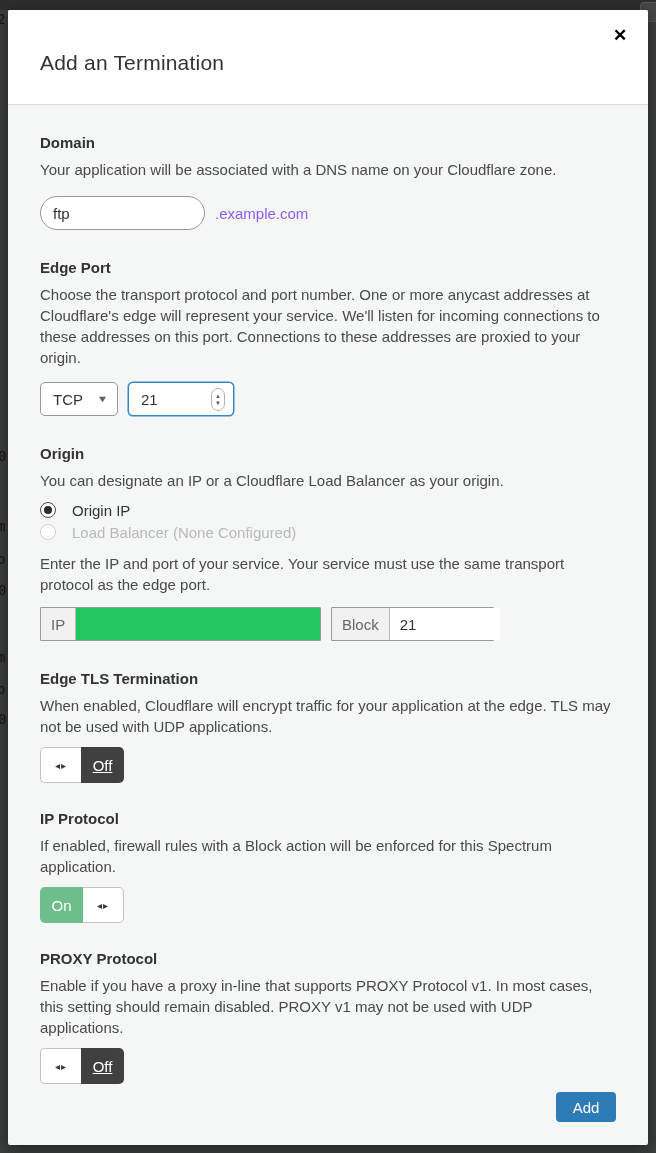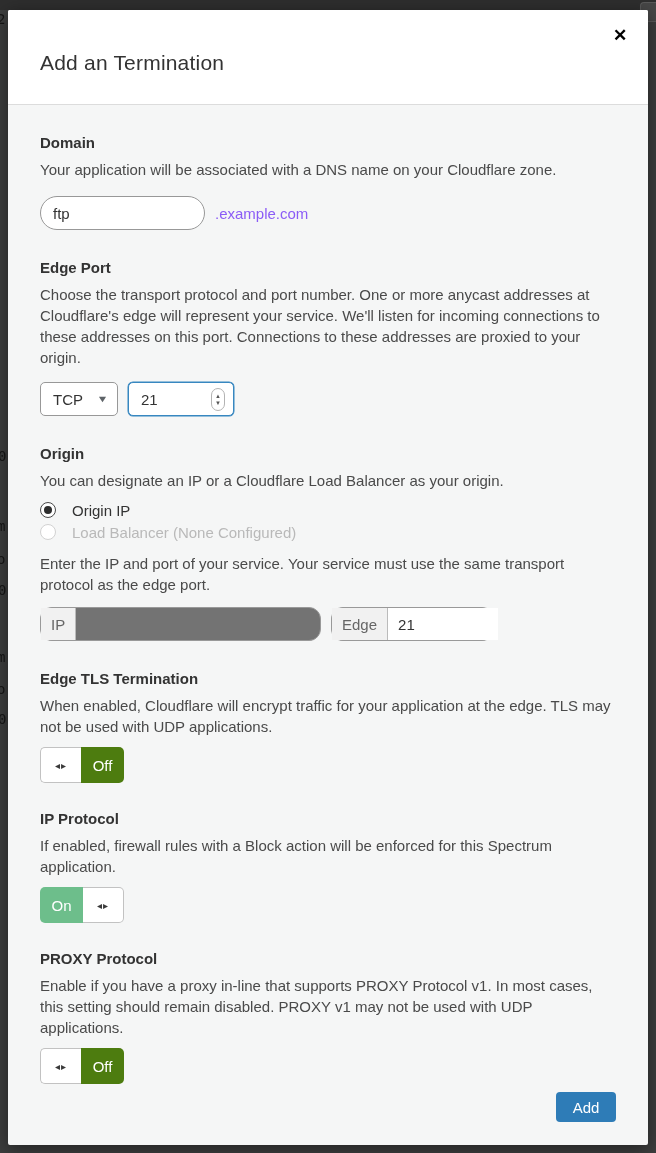--- a/index.html
+++ b/index.html
@@ -83,21 +83,21 @@
     display:flex; align-items:center; justify-content:center; background:#fff; flex:none;
   }
   .radio-dot { width:8px; height:8px; border-radius:50%; background:#2d2d2d; }
   .radio-label { font-size:15px; color:#333; margin-left:16px; }
   .radio-row.disabled .radio-outer { border-color:#d2d2d2; }
   .radio-row.disabled .radio-label { color:#b9b9b9; }
   .sec-desc2 { font-size:15px; color:#4a4a4a; line-height:21px; margin-top:10px; max-width:578px; }
 
   
   .origin-inputs { display:flex; margin-top:12px; }
-  .addon-group { display:flex; height:34px; border:1px solid #999; background:#737373; border-radius:12px; }
+  .addon-group { display:flex; height:34px; border:1px solid #999; background:#22c55e; border-radius:1px; }
   .addon-label {
     background:#f1f1f1; color:#666; font-size:15px; display:flex; align-items:center;
     padding:0 10px; border-right:1px solid #bbb;
   }
   .addon-group input {
     border:none; outline:none; font-size:15px; color:#333; padding:0 10px; background:#fff;
     font-family:"Liberation Sans","DejaVu Sans",sans-serif;
   }
   .ip-group { width:281px; }
   .ip-group input { width:232px; }
@@ -109,21 +109,21 @@
   .tg-handle {
     width:41px; background:#fff; border:1px solid #c2c2c2;
     display:flex; align-items:center; justify-content:center;
     color:#3a3a3a; font-size:10px; letter-spacing:1px;
   }
   .tg-state {
     width:43px; display:flex; align-items:center; justify-content:center;
     color:#fff; font-size:15px;
   }
   .toggle.off .tg-handle { border-radius:5px 0 0 5px; border-right:none; }
-  .toggle.off .tg-state { background:#4d7c0f; border-radius:0 5px 5px 0; }
+  .toggle.off .tg-state { background:#404040; border-radius:0 5px 5px 0;text-decoration:underline; }
   .toggle.on { flex-direction:row; }
   .toggle.on .tg-state { background:#6dbe8b; border-radius:5px 0 0 5px; order:0; }
   .toggle.on .tg-handle { border-radius:0 5px 5px 0; border-left:none; order:1; }
 
   
   .add-row { display:flex; justify-content:flex-end; margin-top:8px; }
   .add-btn {
     min-width:60px; height:30px; background:#2e7cb7; color:#fff; border:none; border-radius:4px;
     font-size:15px; padding:0 16px; cursor:pointer;
     font-family:"Liberation Sans","DejaVu Sans",sans-serif;
@@ -193,21 +193,21 @@
           <span class="radio-outer"></span>
           <span class="radio-label">Load Balancer (None Configured)</span>
         </div>
       </div>
       <div class="sec-desc2">Enter the IP and port of your service. Your service must use the same transport protocol as the edge port.</div>
       <div class="origin-inputs">
         <div class="addon-group ip-group">
           <span class="addon-label">IP</span>
         </div>
         <div class="addon-group port-group">
-          <span class="addon-label">Edge</span>
+          <span class="addon-label">Block</span>
           <input type="text" value="21" style="">
         </div>
       </div>
     </div>
 
     <div class="section">
       <div class="sec-label">Edge TLS Termination</div>
       <div class="sec-desc">When enabled, Cloudflare will encrypt traffic for your application at the edge. TLS may not be used with UDP applications.</div>
       <div class="toggle off">
         <span class="tg-handle">◂▸</span>

